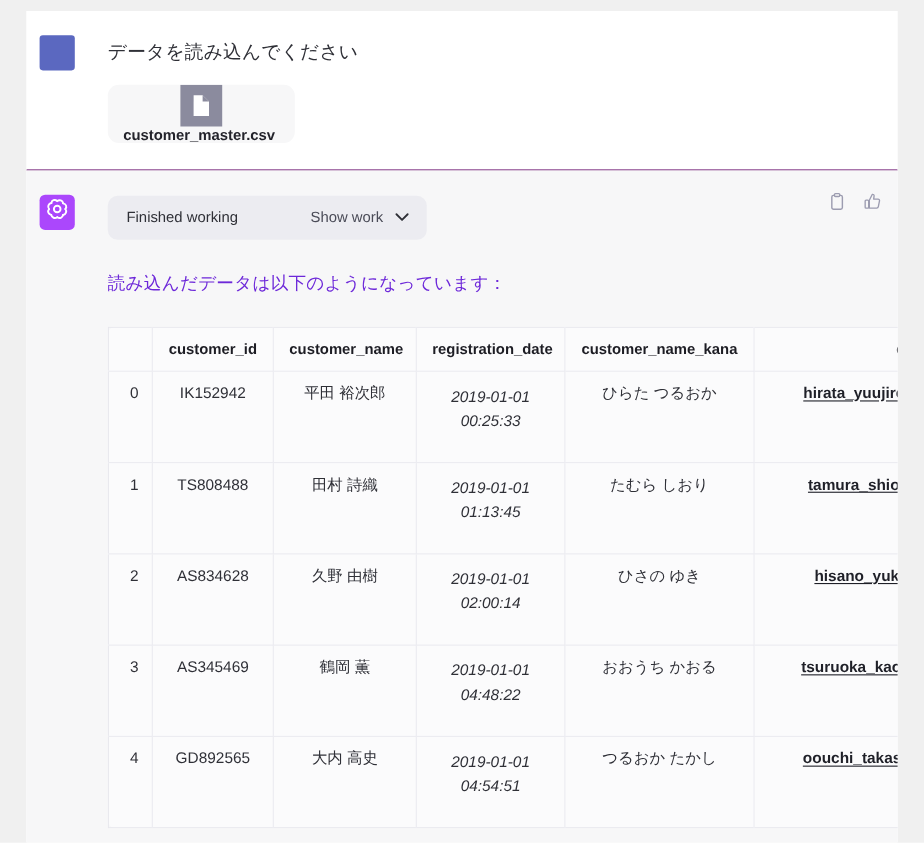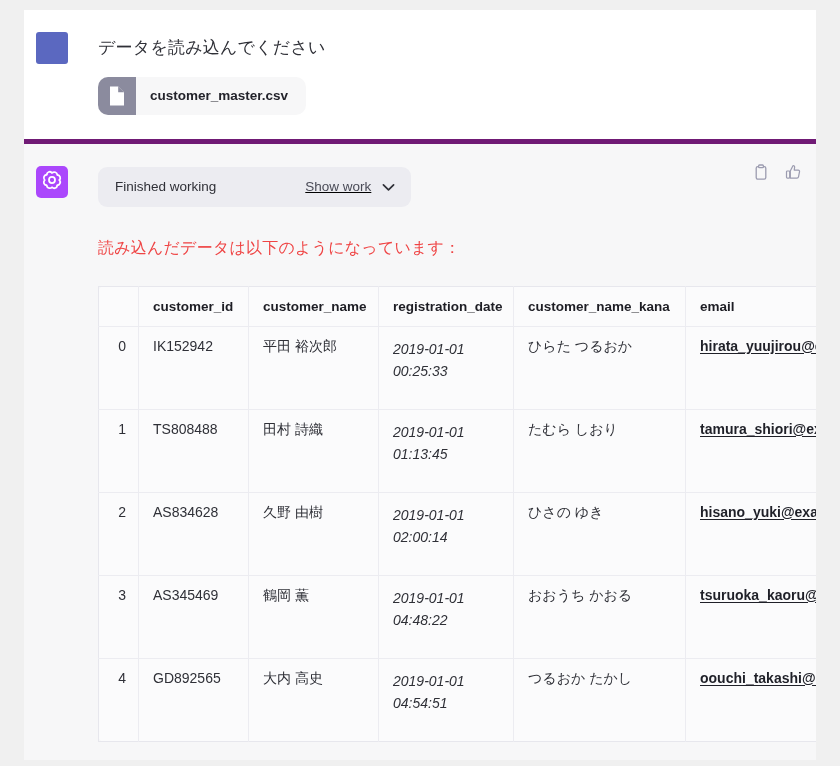--- a/index.html
+++ b/index.html
@@ -25,21 +25,21 @@
   .conversation {
     width: 792px;
     background: #ffffff;
     overflow: hidden;
   }
 
   
   .turn-user {
     background: #ffffff;
     padding: 22px 0 24px 0;
-    border-bottom: 5px solid #701a75;
+    border-bottom: 1px solid #701a75;
   }
   .turn-row {
     display: flex;
     align-items: flex-start;
     padding-left: 12px;
   }
   .avatar {
     width: 32px;
     height: 32px;
     flex: 0 0 32px;
@@ -68,20 +68,21 @@
     letter-spacing: .2px;
   }
   .file-chip {
     display: inline-flex;
     align-items: center;
     margin-top: 16px;
     background: #f7f7f8;
     border-radius: 10px;
     overflow: hidden;
     max-width: 100%;
+    flex-direction: column;
   }
   .file-chip-icon {
     width: 38px;
     height: 38px;
     flex: 0 0 38px;
     background: #8b8b9e;
     display: flex;
     align-items: center;
     justify-content: center;
   }
@@ -114,44 +115,42 @@
     justify-content: center;
     cursor: pointer;
   }
   .work-bar {
     display: inline-flex;
     align-items: center;
     background: #ececf1;
     border-radius: 9px;
     padding: 11px 16px 11px 17px;
     margin-top: 1px;
-    gap: 23px;
   }
   .work-status {
     font-size: 13.5px;
     color: #2f3037;
     white-space: nowrap;
   }
   .work-toggle {
     display: inline-flex;
     align-items: center;
     gap: 11px;
     margin-left: 66px;
     cursor: pointer;
-    text-decoration: underline;
   }
   .work-toggle-label {
     font-size: 13.5px;
     color: #4a4b57;
     white-space: nowrap;
   }
   .assistant-text {
     font-size: 16px;
     line-height: 1.5;
-    color: #ef4444;
+    color: #6d28d9;
     margin: 29px 0 0 0;
     letter-spacing: .2px;
   }
 
   
   .table-scroll {
     margin-top: 26px;
     margin-right: -27px;
     overflow: hidden;
   }
@@ -163,21 +162,21 @@
     border-radius: 7px;
     table-layout: fixed;
     width: 880px;
     font-size: 14px;
   }
   table.df th,
   table.df td {
     border-right: 1px solid #ececf1;
     border-bottom: 1px solid #ececf1;
     padding: 11px 14px;
-    text-align: left;
+    text-align: center;
     vertical-align: top;
     color: #2f3037;
     font-weight: normal;
     overflow: hidden;
     white-space: nowrap;
   }
   table.df th {
     font-weight: bold;
     color: #1d1d24;
     padding-top: 12px;

